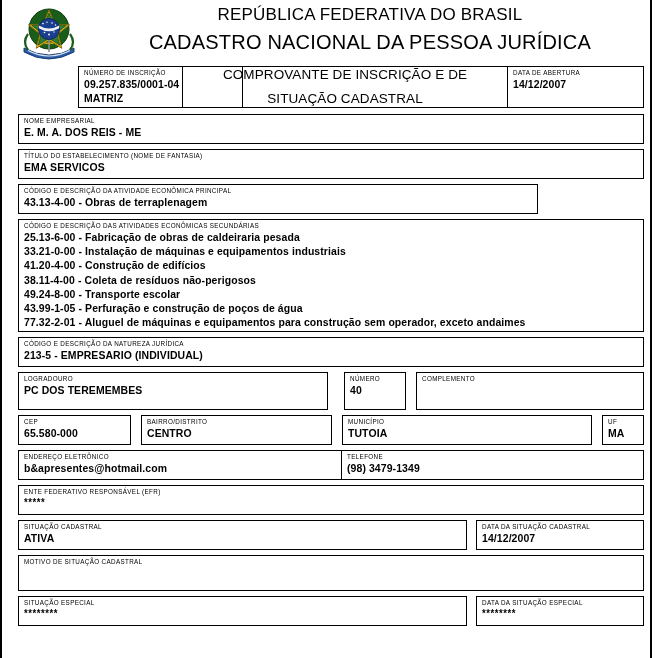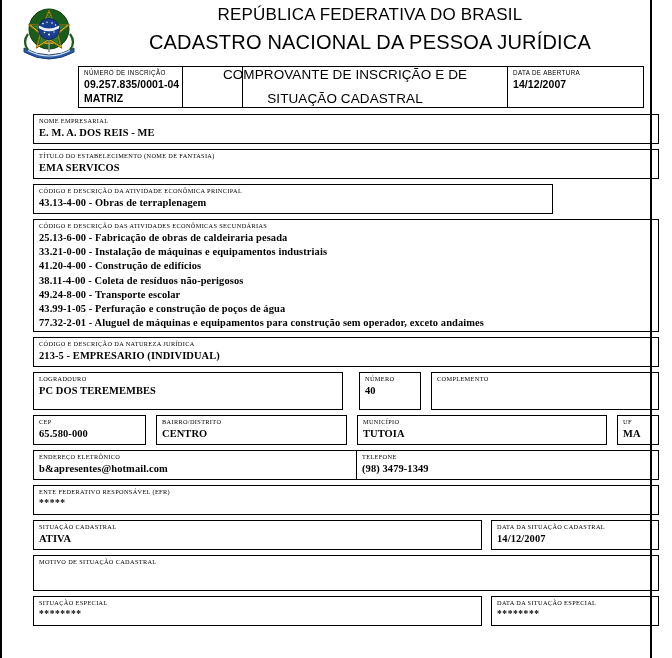--- a/index.html
+++ b/index.html
@@ -75,22 +75,21 @@
     font-size: 20px;
     font-weight: normal;
     letter-spacing: .2px;
     line-height: 28px;
     white-space: nowrap;
   }
 
   
   .row {
     position: relative;
-    margin: 0 0 5px 15px;
-    font-family: Liberation Serif, serif;
+    margin: 0 0 5px 0;
   }
   .box {
     position: relative;
     box-sizing: border-box;
     border: 1px solid #000000;
     padding: 2px 0 2px 5px;
     background: #ffffff;
   }
   .lbl {
     display: block;

